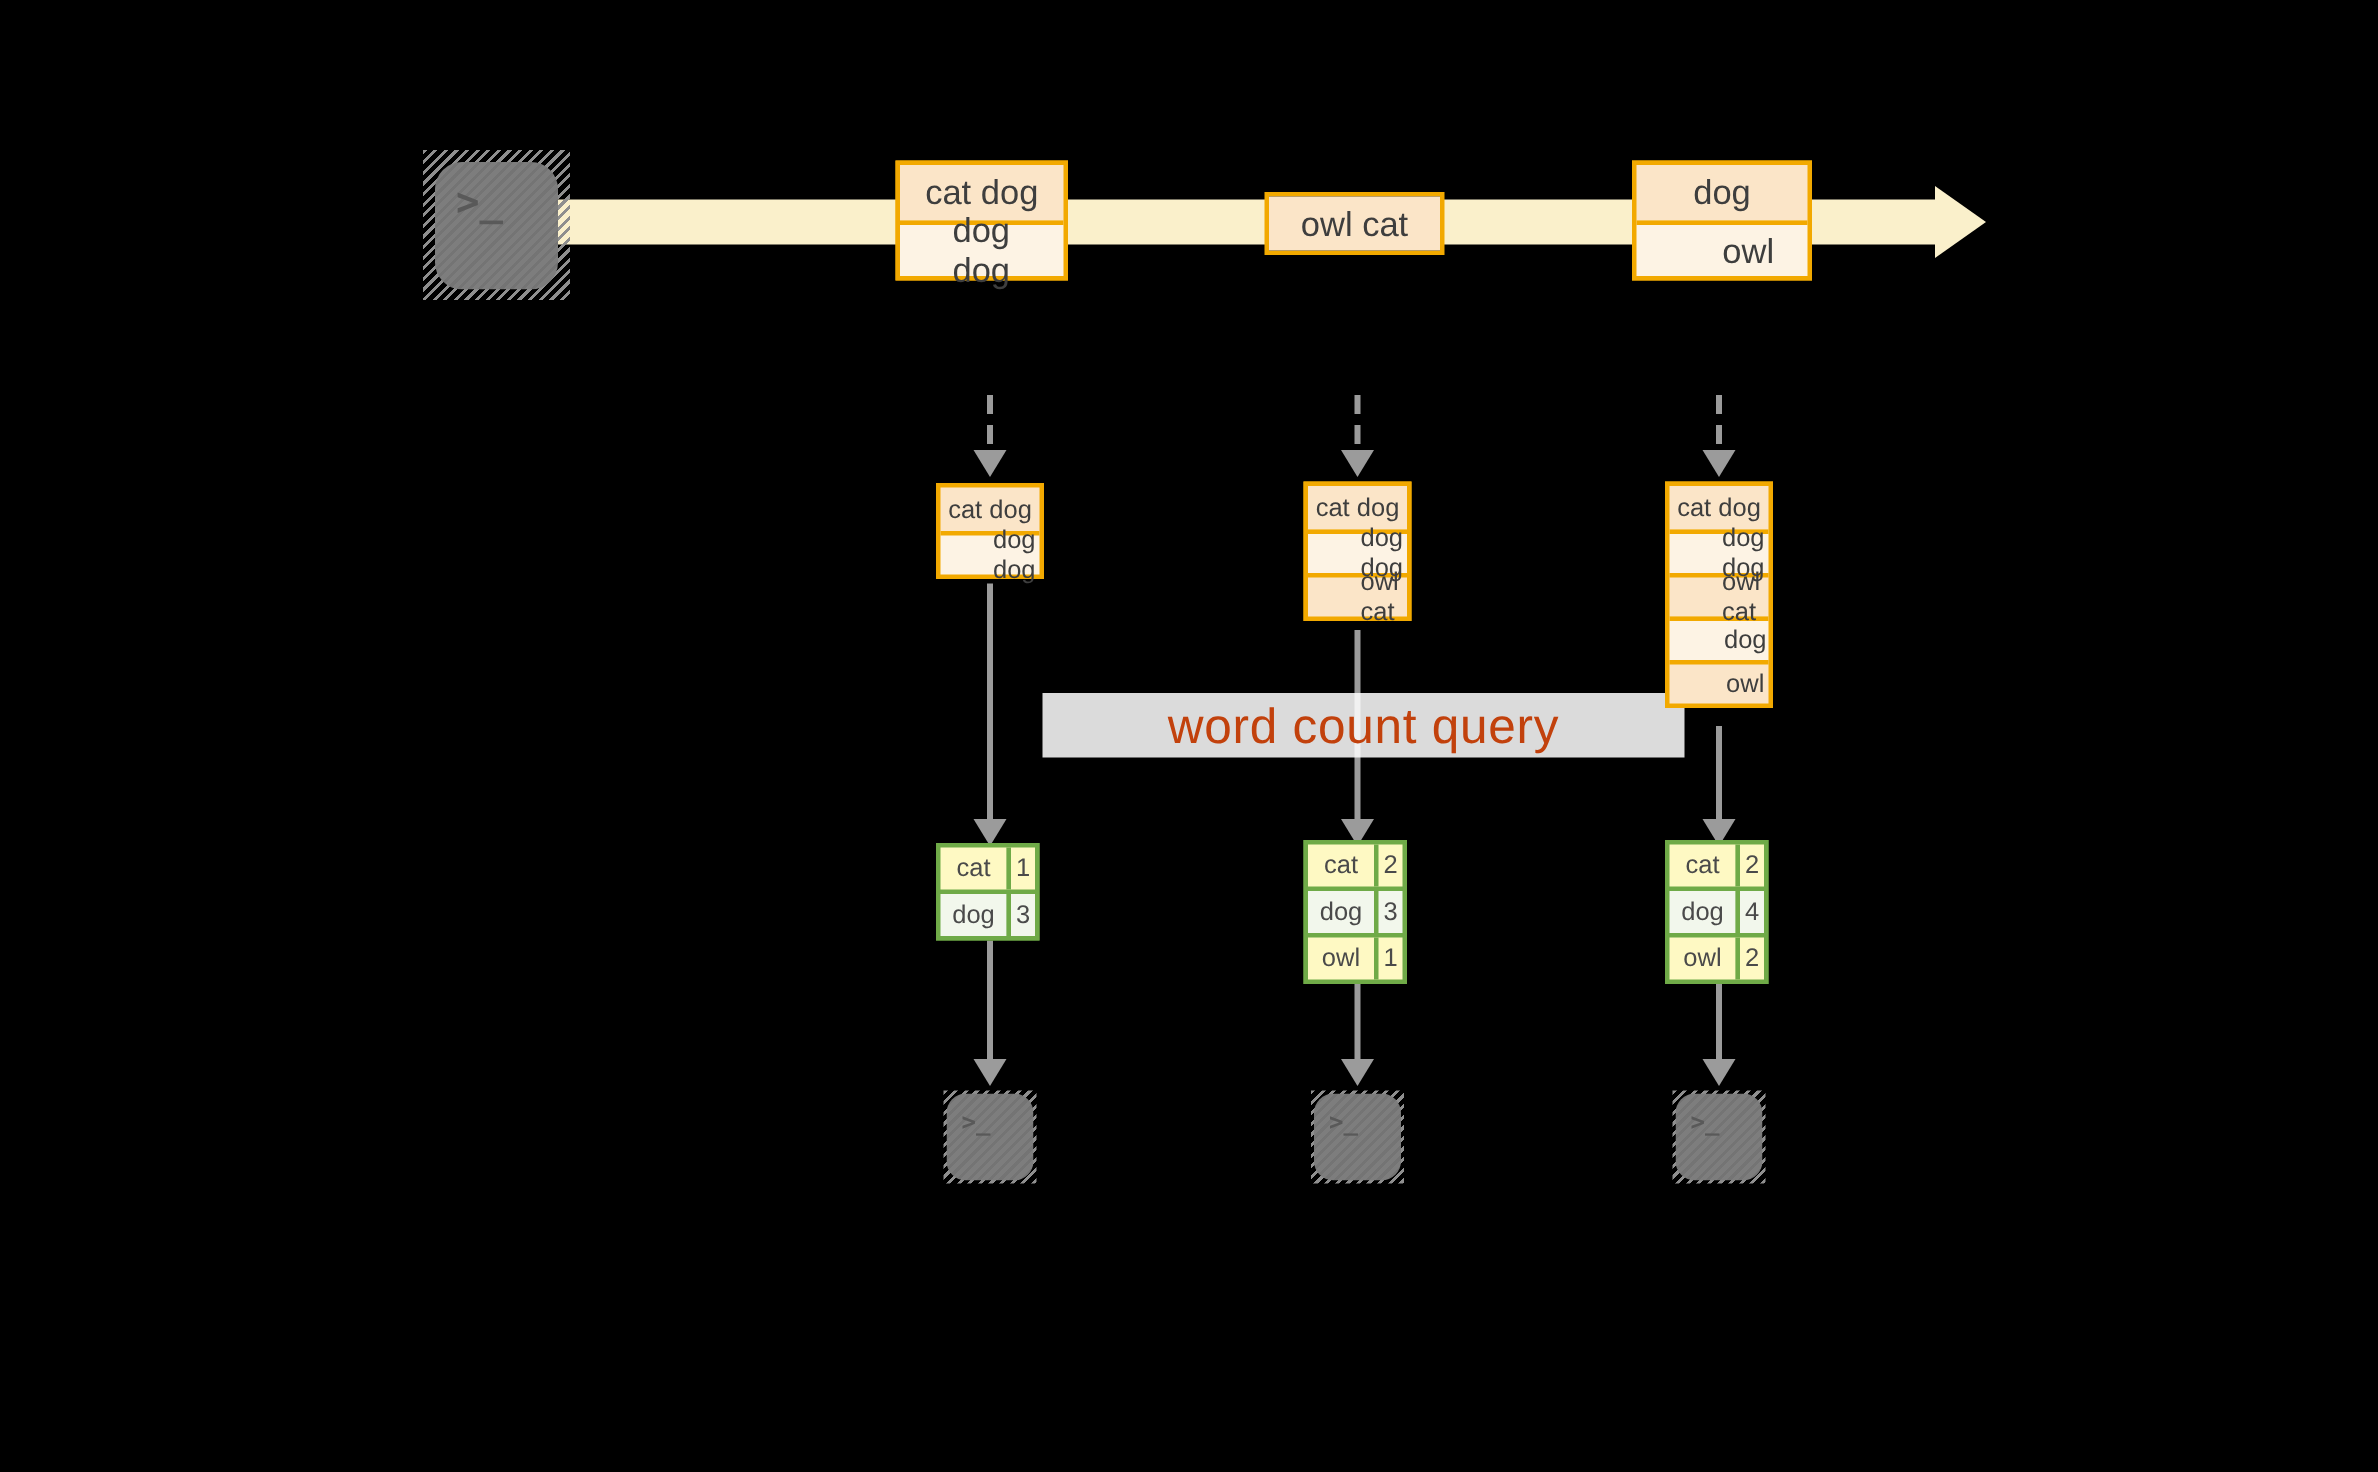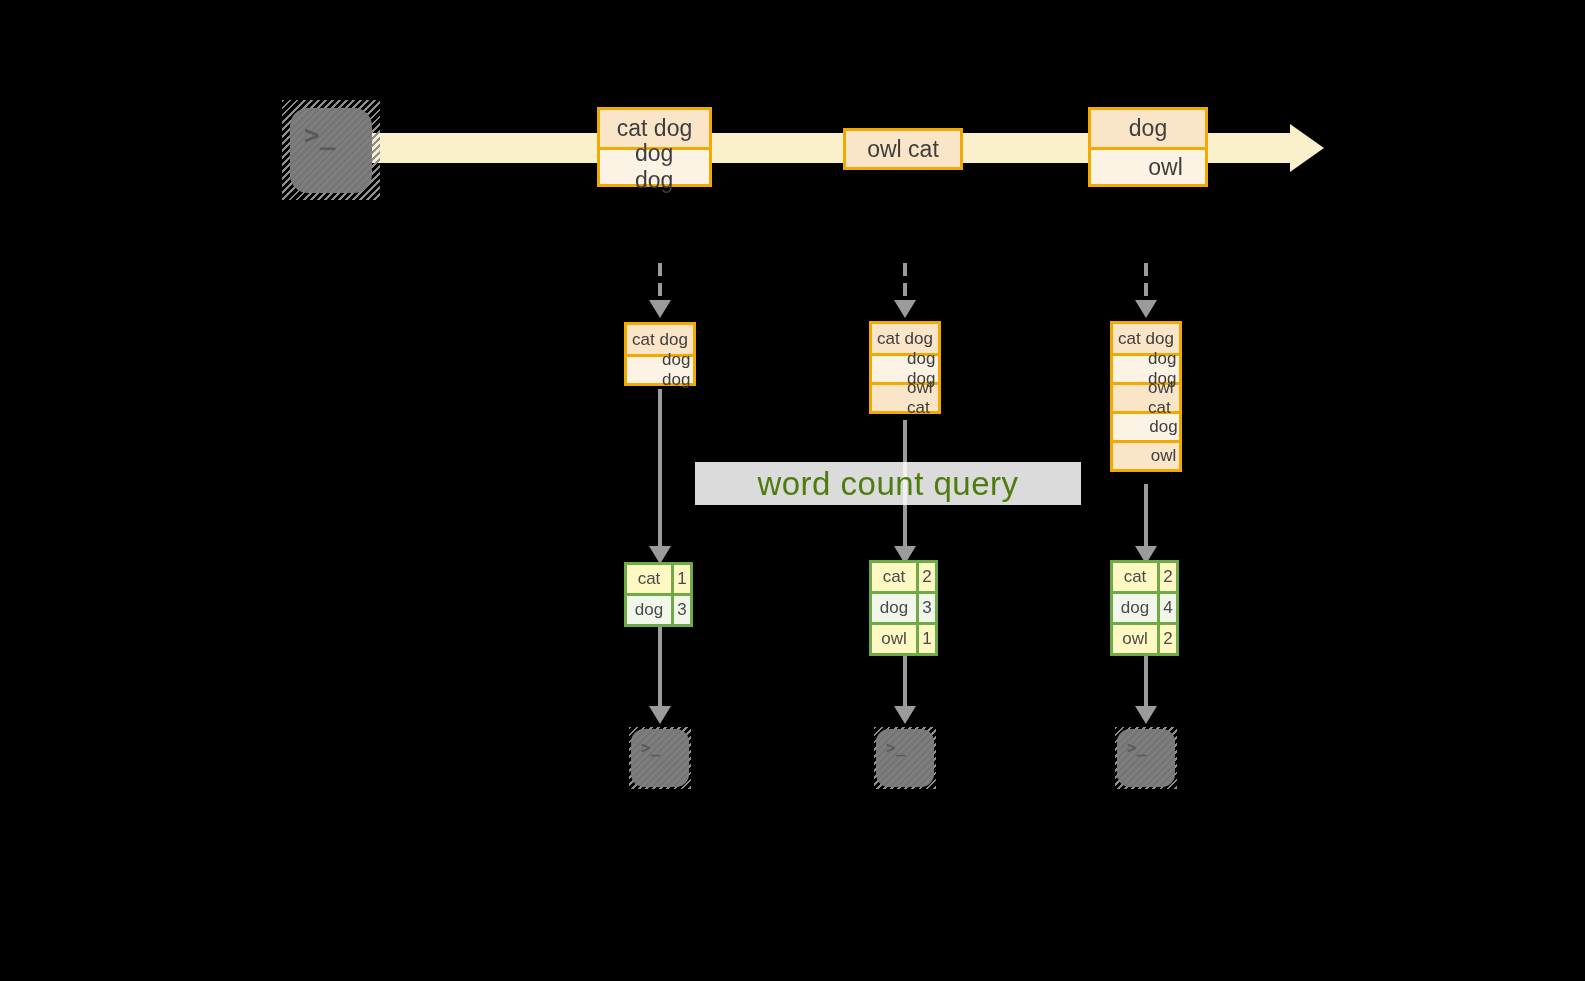--- a/index.html
+++ b/index.html
@@ -30,23 +30,23 @@
   .buf-cell { height:29px; font-size:17px; }
 
   
   .dash-line { position:absolute; width:4px; z-index:2;
     background-image:repeating-linear-gradient(180deg,#9b9b9b 0 13px, transparent 13px 20px); }
   .solid-line { position:absolute; width:4px; background:#9b9b9b; z-index:2; }
   .head-down { position:absolute; width:0; height:0; z-index:2;
     border-top:18px solid #9b9b9b; border-left:11px solid transparent; border-right:11px solid transparent; }
 
   
-  .qlabel { position:absolute; left:695px; top:462px; width:386px; height:43px; z-index:5;
+  .qlabel { position:absolute; left:695px; top:462px; width:428px; height:43px; z-index:5;
     background:rgba(255,255,255,0.86); display:flex; align-items:center; justify-content:center;
-    font-size:33px; color:#4d7c0f; letter-spacing:0.5px; }
+    font-size:33px; color:#c2410c; letter-spacing:0.5px; }
 
   
   .gtable { position:absolute; border:3px solid #6FAA47; z-index:6; background:#6FAA47; }
   .grow { display:flex; }
   .grow + .grow { border-top:3px solid #6FAA47; }
   .gword { width:44px; height:28px; display:flex; align-items:center; justify-content:center;
            font-size:17px; color:#4a4a4a; }
   .gcount { width:19px; height:28px; border-left:3px solid #6FAA47; display:flex; align-items:center;
             justify-content:center; font-size:17px; color:#4a4a4a; }
   .grow-dark  .gword, .grow-dark  .gcount { background:#fef9c3; }

